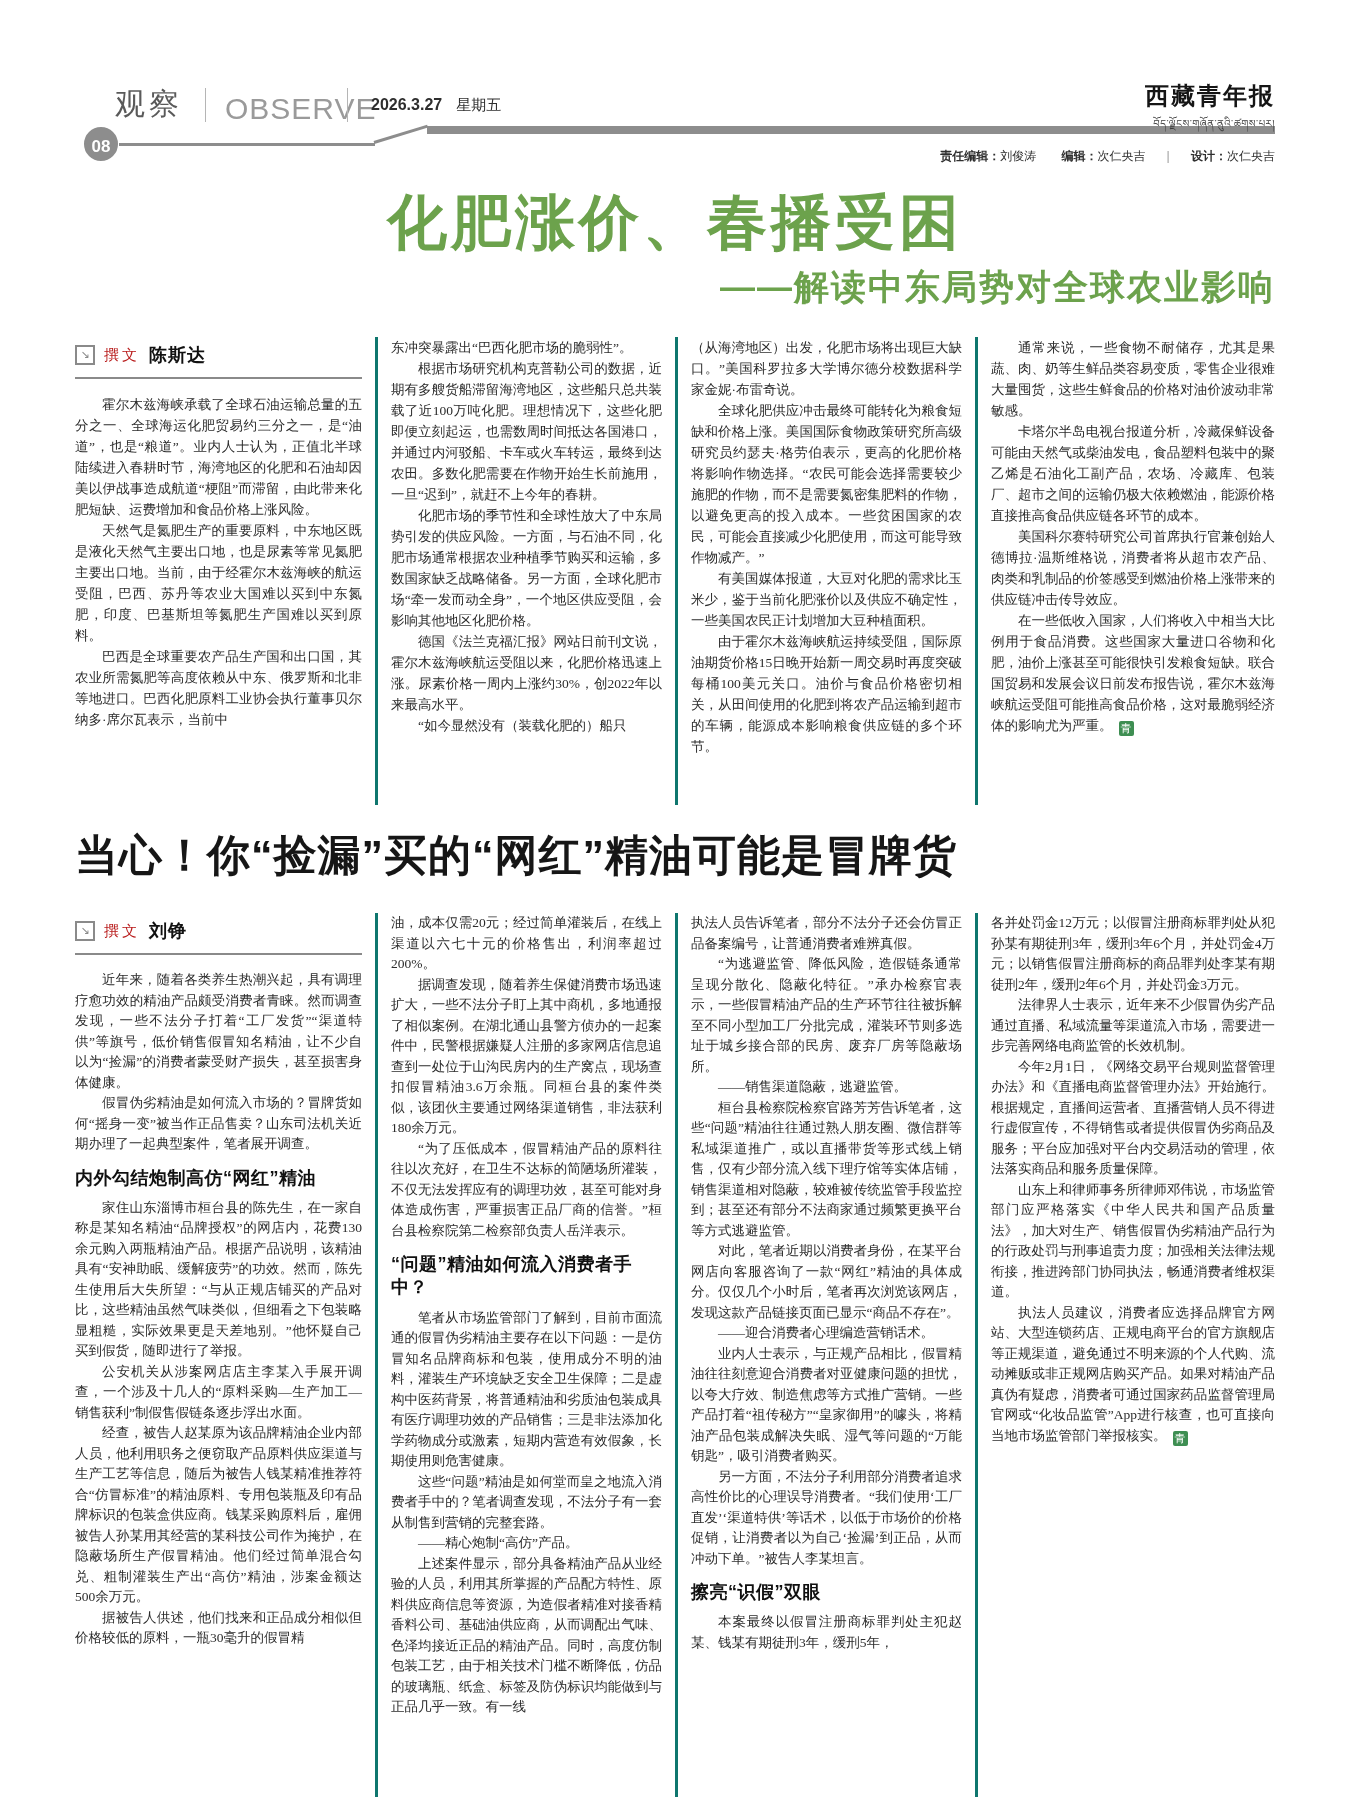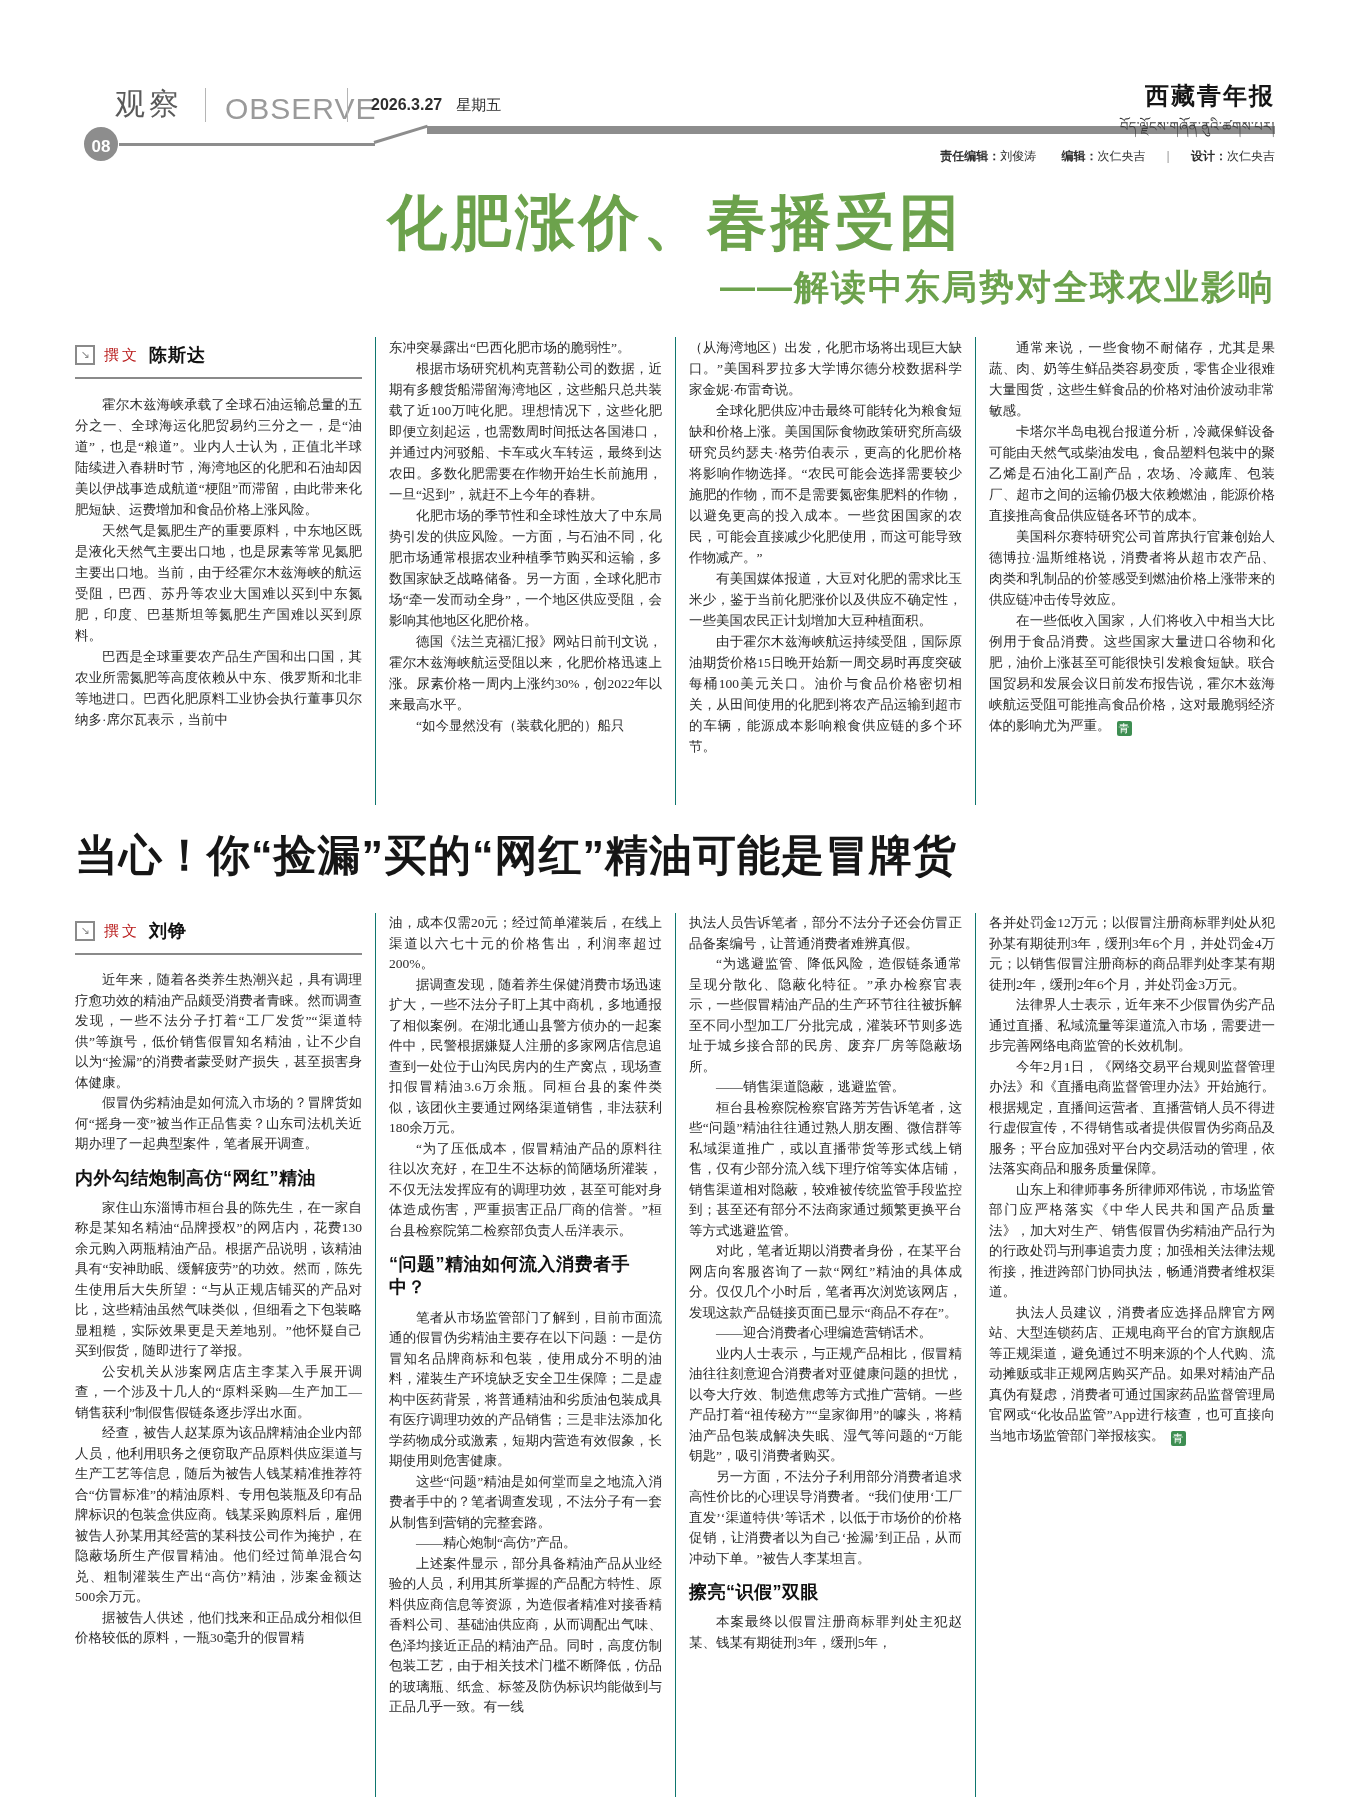--- a/index.html
+++ b/index.html
@@ -21,35 +21,35 @@
   .hdiv.d1{left:130px;}
   .hdiv.d2{left:272px;}
   .sec-en{position:absolute;left:150px;top:92px;font-family:"Liberation Sans","DejaVu Sans",sans-serif;font-size:30px;color:#9a9a9a;letter-spacing:1px;}
   .pdate{position:absolute;left:296px;top:96px;font-family:"Liberation Sans","DejaVu Sans",sans-serif;font-size:16px;font-weight:bold;color:#2e2e2e;}
   .pdate .weekday{font-weight:normal;font-size:15px;margin-left:14px;}
   .pagenum{position:absolute;left:6px;top:124px;width:40px;height:40px;border-radius:50%;background:var(--rule-gray);color:#fff;font-family:"Liberation Sans","DejaVu Sans",sans-serif;font-size:17px;font-weight:bold;line-height:40px;text-align:center;border:3px solid #fff;box-sizing:border-box;}
   .rule-thin{position:absolute;left:44px;top:143px;width:256px;height:3px;background:var(--rule-gray);}
   .rule-diag{position:absolute;left:299px;top:141px;width:56px;height:3px;background:var(--rule-gray);transform:rotate(-17deg);transform-origin:left center;}
   .rule-thick{position:absolute;left:352px;top:126px;width:848px;height:8px;background:var(--rule-gray);}
   .masthead{position:absolute;right:0;top:80px;text-align:left;font-weight:bold;font-size:24px;letter-spacing:2px;color:#151515;}
-  .tibetan{position:absolute;right:0;top:112px;text-align:right;font-size:13px;color:#3a3a3a;letter-spacing:0.5px;}
+  .tibetan{position:absolute;right:0;top:112px;text-align:right;font-size:10px;color:#3a3a3a;letter-spacing:0.5px;}
   .editors{position:absolute;right:0;top:148px;font-family:Liberation Mono, monospace;font-size:12px;color:#2e2e2e;}
   .editors .lbl{font-weight:bold;}
   .editors .gap{display:inline-block;width:18px;}
   .editors .pipe{color:#999;margin:0 12px;}
   
   .a1-title{font-family:"Liberation Sans","DejaVu Sans",sans-serif;font-weight:900;font-size:60px;color:var(--green);text-align:center;margin:12px 0 0;letter-spacing:4px;line-height:1.1;}
   .a1-sub{font-family:"Liberation Sans","DejaVu Sans",sans-serif;font-weight:bold;font-size:35px;color:var(--green);text-align:right;margin:8px 0 26px;letter-spacing:2px;}
   .a2-title{font-family:"Liberation Sans","DejaVu Sans",sans-serif;font-weight:900;font-size:43px;color:#161616;text-align:left;margin:22px 0 28px;letter-spacing:1px;}
   
   .cols{display:flex;}
   .col{width:25%;box-sizing:border-box;padding:0 13px;overflow:hidden;}
   .col:first-child{padding-left:0;}
   .col:last-child{padding-right:0;}
-  .col + .col{border-left:1px solid #0f766e;}
+  .col + .col{border-left:3px solid #0f766e;}
   .a1 .col{height:468px;}
   .a2 .col{height:884px;}
   .para{margin:0;text-indent:2em;text-align:justify;font-size:13.5px;line-height:21px;}
   .a2 .para{line-height:20.5px;}
   .para.cont{text-indent:0;}
   .subhead{font-family:"Liberation Sans","DejaVu Sans",sans-serif;font-size:18px;font-weight:bold;margin:12px 0 8px;color:#101010;letter-spacing:0.5px;line-height:1.3;}
   
   .byline{display:flex;align-items:center;gap:9px;padding:6px 0 10px;border-bottom:2px solid #8a8a8a;margin-bottom:15px;font-family:"Liberation Sans","DejaVu Sans",sans-serif;}
   .byline-icon{width:16px;height:16px;border:2px solid #8a8a8a;color:#8a8a8a;font-size:11px;line-height:14px;text-align:center;flex:0 0 auto;}
   .byline-label{color:#b91c1c;font-size:15px;letter-spacing:3px;}

